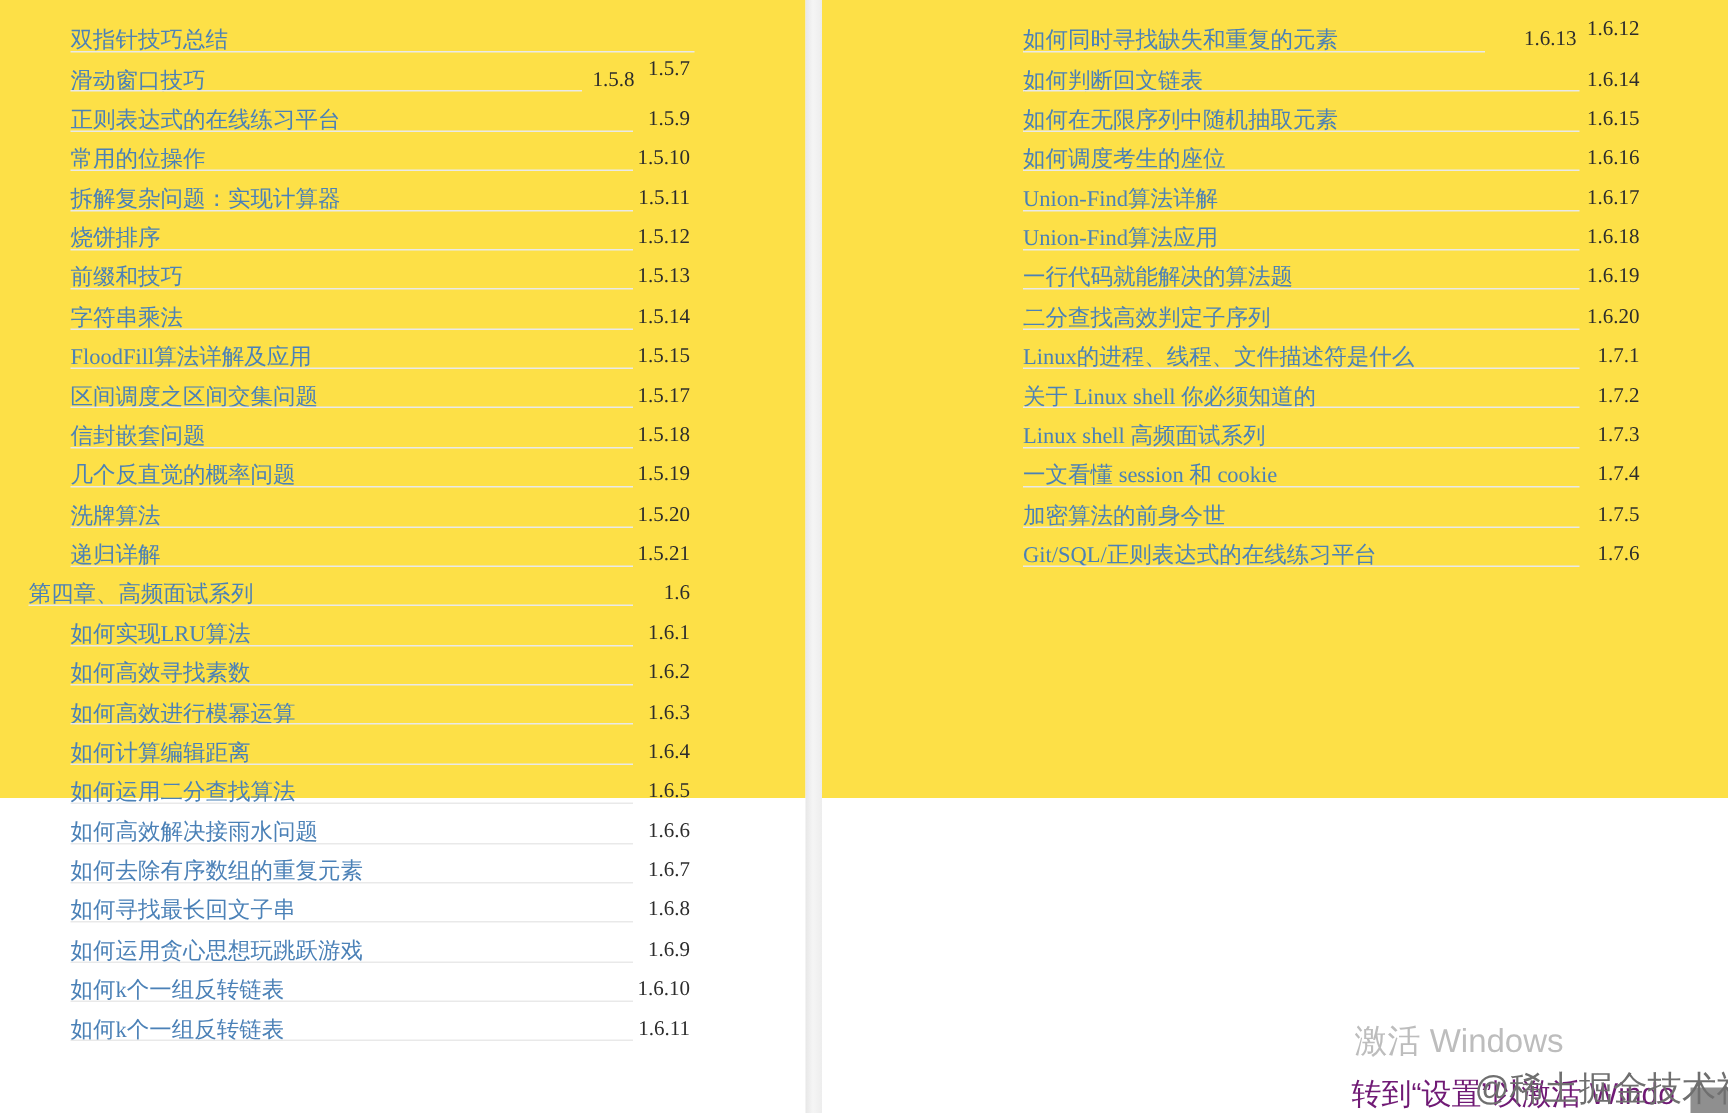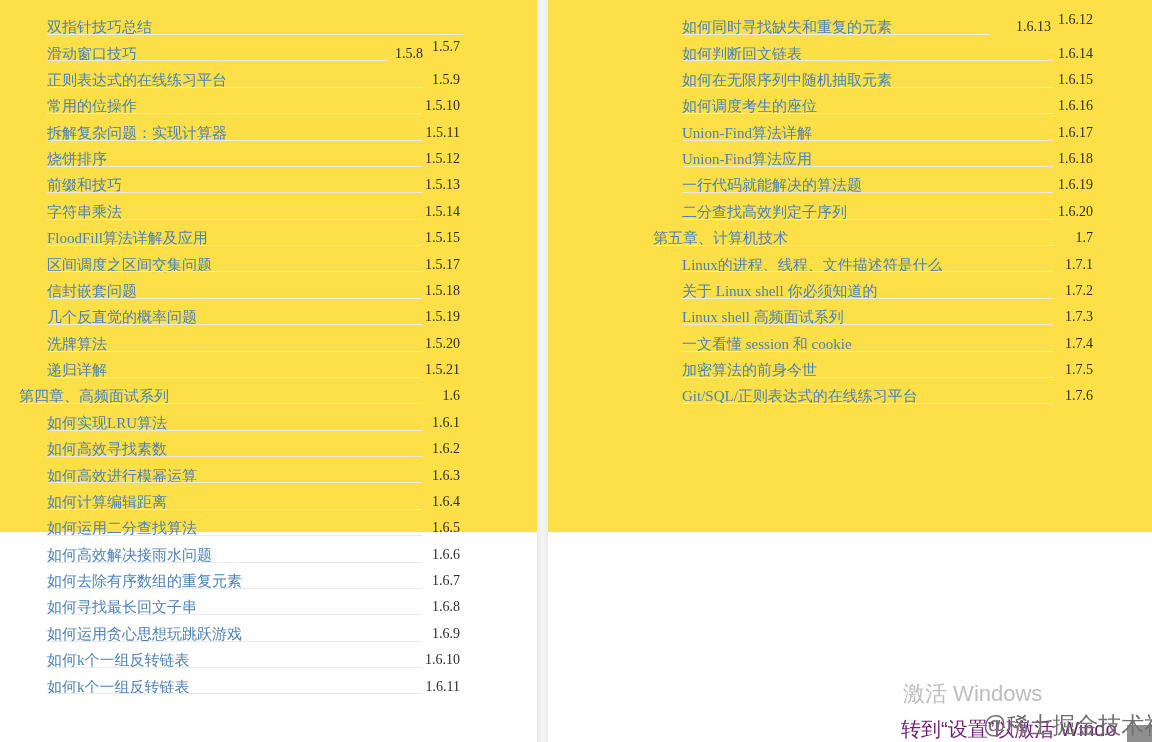--- a/index.html
+++ b/index.html
@@ -241,25 +241,20 @@
       <div class="trow item">
         <span class="tlabel">一行代码就能解决的算法题</span>
         <span class="tnum">1.6.19</span>
         <div class="uline"></div>
       </div>
       <div class="trow item">
         <span class="tlabel">二分查找高效判定子序列</span>
         <span class="tnum">1.6.20</span>
         <div class="uline"></div>
       </div>
-      <div class="trow chap">
-        <span class="tlabel">第五章、计算机技术</span>
-        <span class="tnum">1.7</span>
-        <div class="uline"></div>
-      </div>
       <div class="trow item">
         <span class="tlabel">Linux的进程、线程、文件描述符是什么</span>
         <span class="tnum">1.7.1</span>
         <div class="uline"></div>
       </div>
       <div class="trow item">
         <span class="tlabel">关于 Linux shell 你必须知道的</span>
         <span class="tnum">1.7.2</span>
         <div class="uline"></div>
       </div>

